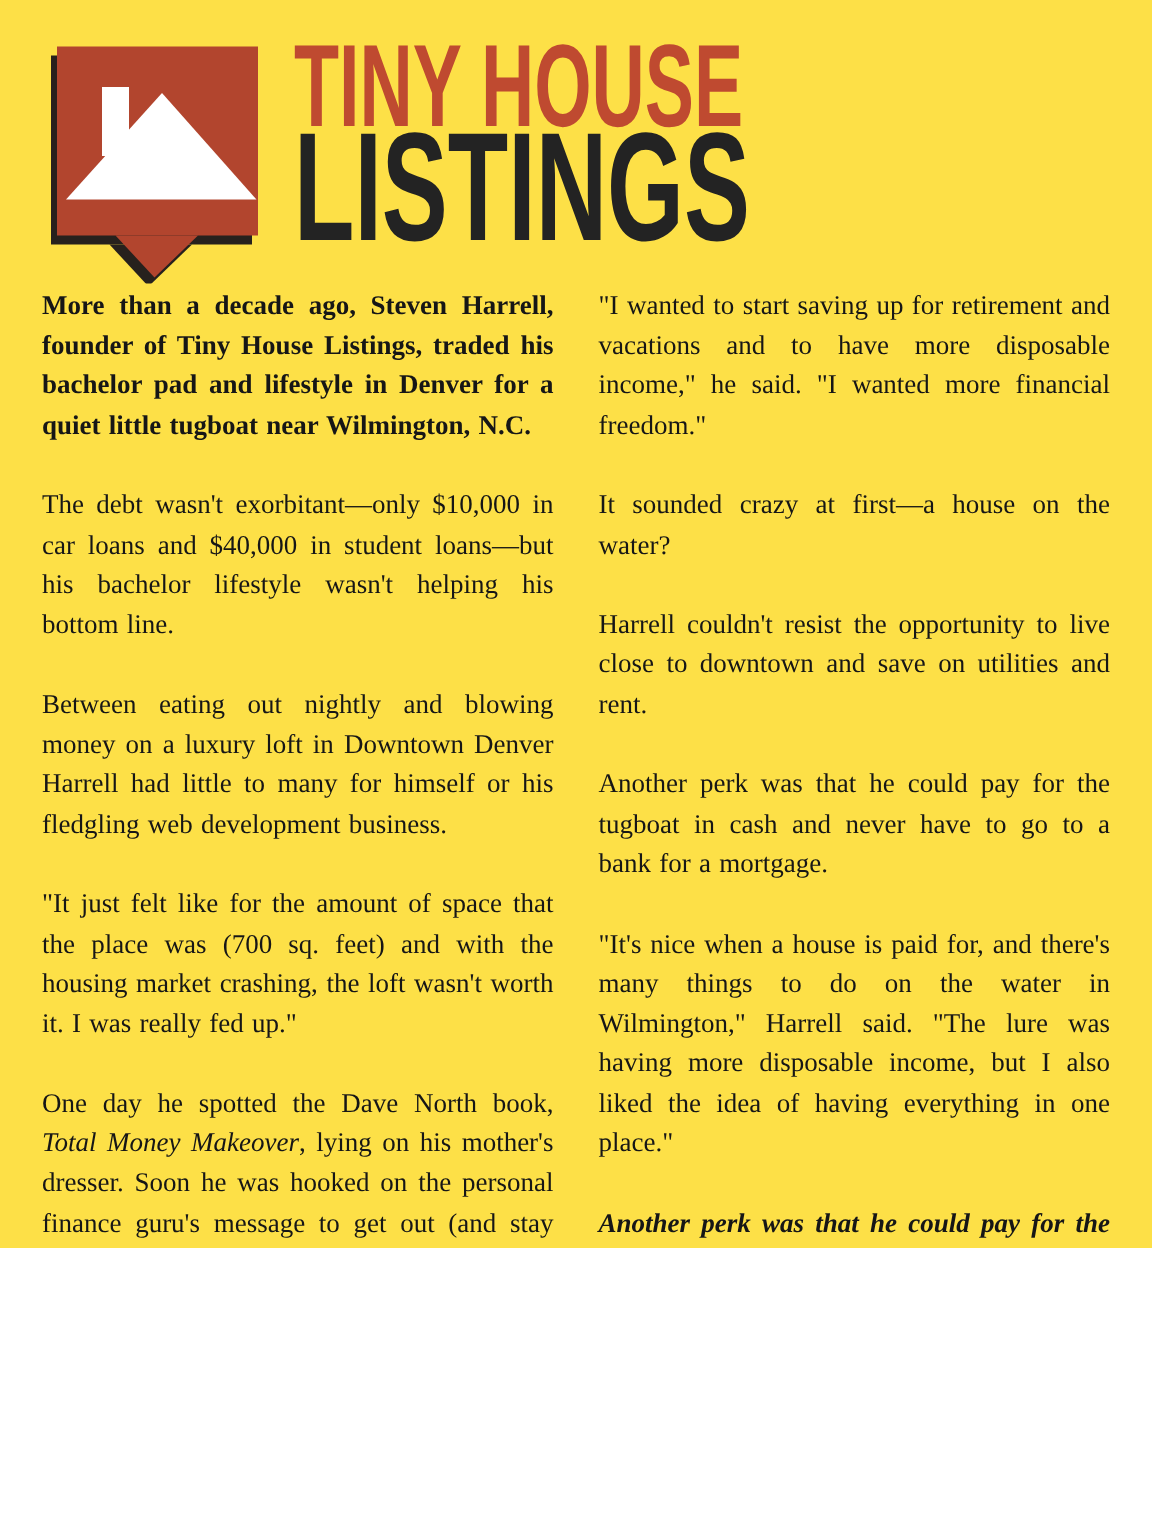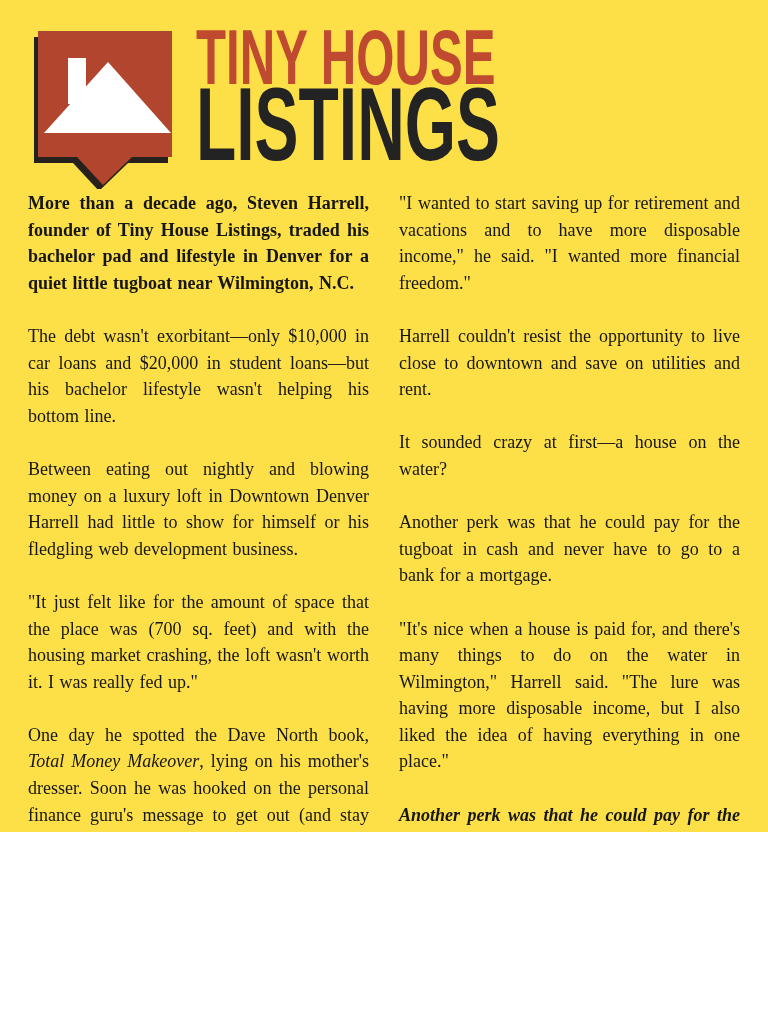--- a/index.html
+++ b/index.html
@@ -104,30 +104,30 @@
         <rect x="39" y="29" width="18" height="46"></rect>
       </g>
     </svg>
     <div class="logo-line logo-line1">TINY HOUSE</div>
     <div class="logo-line logo-line2">LISTINGS</div>
   </header>
 
   <main class="columns">
     <div class="col" id="col-left">
         <p class="para bold"><span>More than a decade ago, Steven Harrell, founder of Tiny House Listings, traded his bachelor pad and lifestyle in Denver for a quiet little tugboat near Wilmington, N.C.</span></p>
-        <p class="para normal"><span>The debt wasn't exorbitant—only $10,000 in car loans and $20,000 in student loans—but his bachelor lifestyle wasn't helping his bottom line.</span></p>
-        <p class="para normal"><span>Between eating out nightly and blowing money on a luxury loft in Downtown Denver Harrell had little to show for himself or his fledgling web development business.</span></p>
+        <p class="para normal"><span>The debt wasn't exorbitant—only $10,000 in car loans and $40,000 in student loans—but his bachelor lifestyle wasn't helping his bottom line.</span></p>
+        <p class="para normal"><span>Between eating out nightly and blowing money on a luxury loft in Downtown Denver Harrell had little to many for himself or his fledgling web development business.</span></p>
         <p class="para normal"><span>"It just felt like for the amount of space that the place was (700 sq. feet) and with the housing market crashing, the loft wasn't worth it. I was really fed up."</span></p>
         <p class="para normal"><span>One day he spotted the Dave North book, </span><span class="italic">Total Money Makeover</span><span>, lying on his mother's dresser. Soon he was hooked on the personal finance guru's message to get out (and stay out) of debt.</span></p>
       </div>
     <div class="col" id="col-right">
       <div id="right-paragraphs">
           <p class="para normal"><span>"I wanted to start saving up for retirement and vacations and to have more disposable income," he said. "I wanted more financial freedom."</span></p>
+          <p class="para normal"><span>It sounded crazy at first—a house on the water?</span></p>
           <p class="para normal"><span>Harrell couldn't resist the opportunity to live close to downtown and save on utilities and rent.</span></p>
-          <p class="para normal"><span>It sounded crazy at first—a house on the water?</span></p>
           <p class="para normal"><span>Another perk was that he could pay for the tugboat in cash and never have to go to a bank for a mortgage.</span></p>
           <p class="para normal"><span>"It's nice when a house is paid for, and there's many things to do on the water in Wilmington," Harrell said. "The lure was having more disposable income, but I also liked the idea of having everything in one place."</span></p>
           <p class="para bold-italic"><span>Another perk was that he could pay for the tugboat in cash, and never have to go to a bank for a mortgage.</span></p>
         </div>
 
       <figure class="cover-figure">
         <div class="leaf">
           <div class="photo-circle">
             <svg viewBox="0 0 262 262">
               <defs>

